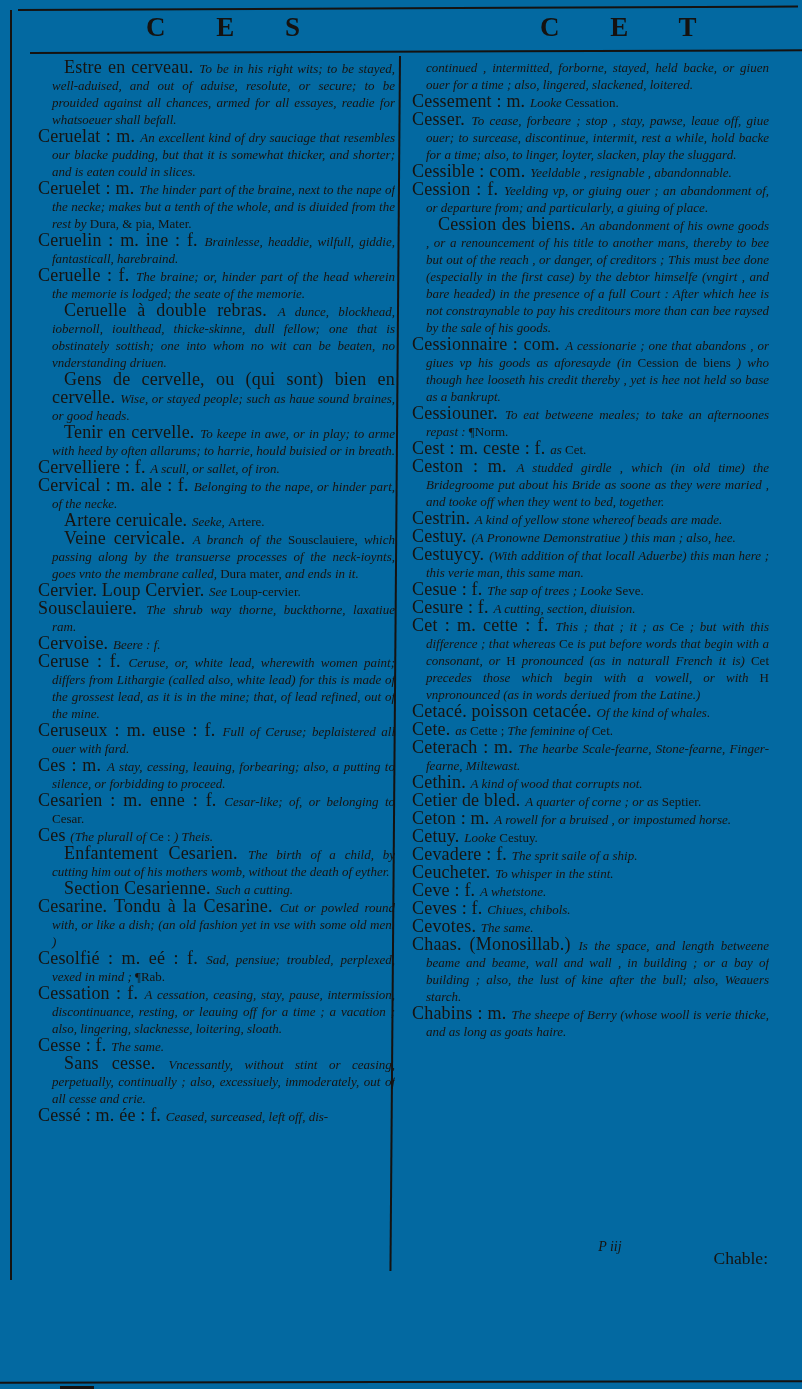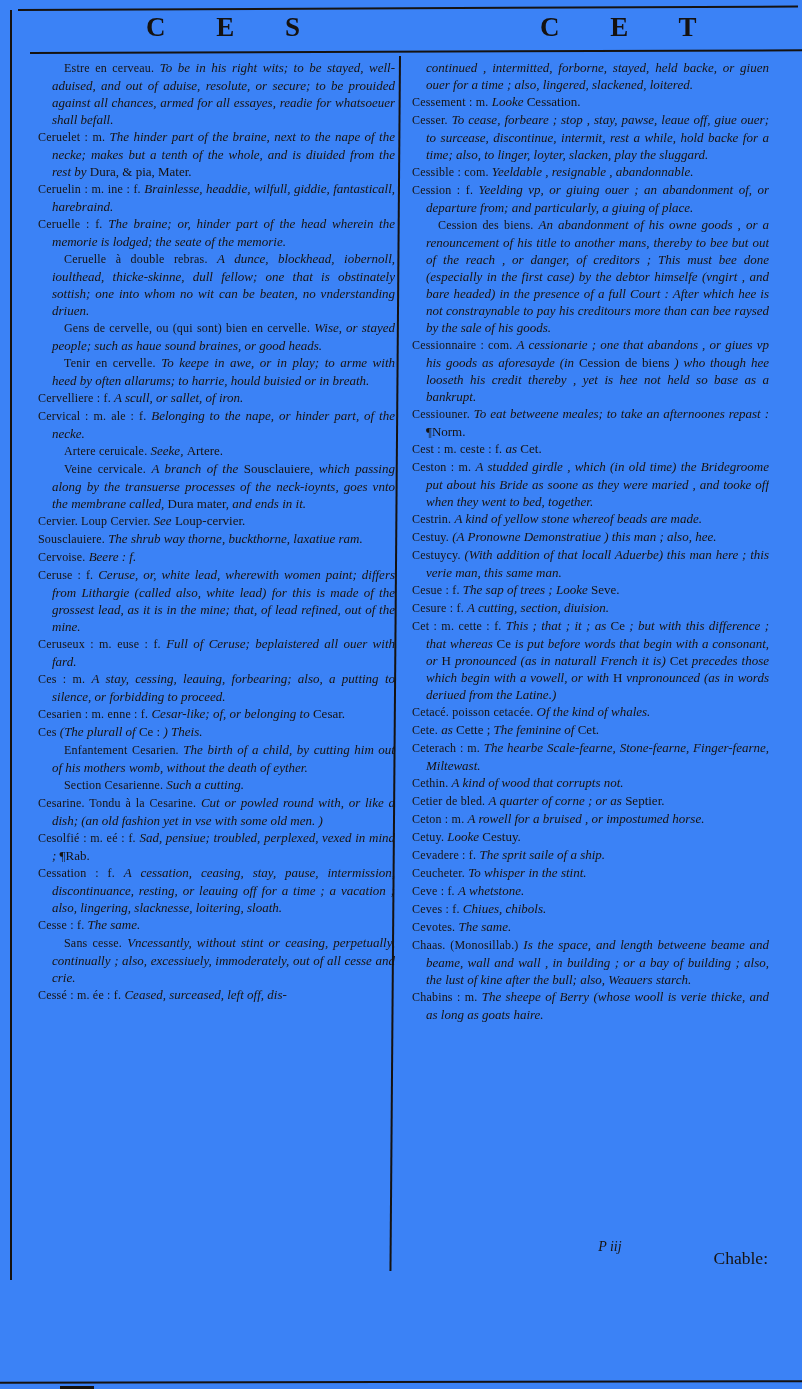--- a/index.html
+++ b/index.html
@@ -1,19 +1,19 @@
 <!DOCTYPE html>
 <html><head>
 <meta charset="utf-8">
 <style>
   html,body{margin:0;padding:0;background:#ffffff;}
   .page{
     position:relative;
     width:802px;height:1389px;
-    background:#3b82f6;
+    background:#0369a1;
     overflow:hidden;
     font-family:"Liberation Serif", serif;
     color:#171310;
   }
   
   .top-rule{position:absolute;left:18px;top:9px;width:780px;height:3px;
     border-top:2px solid #151210;transform:rotate(-0.25deg);transform-origin:left top;}
   .header-rule{position:absolute;left:30px;top:52px;width:772px;height:2px;
     background:#151210;transform:rotate(-0.2deg);transform-origin:left top;}
   .left-border{position:absolute;left:10px;top:10px;width:2px;height:1270px;background:#151210;}
@@ -35,21 +35,21 @@
   .col{
     position:absolute;top:59px;width:357px;height:1214px;overflow:hidden;
     text-align:justify;
     font-size:13px;line-height:17px;
   }
   .col-left{left:38px;}
   .col-right{left:412px;}
   .entry{margin:0;padding-left:14px;text-indent:-14px;}
   .entry.sub{text-indent:12px;}
   .entry.cont{text-indent:0;}
-  .seg-h{font-style:normal;font-size:12px;letter-spacing:0.2px;}
+  .seg-h{font-style:normal;font-size:18px;letter-spacing:0.2px;}
   .seg-i{font-style:italic;}
   .seg-r{font-style:normal;}
 
   
   .footer{position:absolute;left:412px;top:1236px;width:358px;height:24px;}
   .signature{position:absolute;left:52%;top:3px;font-size:14px;font-style:italic;}
   .catchword{position:absolute;right:2px;top:12px;font-size:17.5px;}
 </style>
 </head>
 <body>
@@ -61,20 +61,21 @@
     <div class="htitle left">C E S</div>
     <div class="htitle right">C E T</div>
   </div>
 
   <div class="header-rule"></div>
   <div class="left-border"></div>
   <div class="col-divider"></div>
 
   <div class="col col-left">
       <p class="entry sub"><span class="seg-h">Estre en cerveau. </span><span class="seg-i">To be in his right wits; to be stayed, well-aduised, and out of aduise, resolute, or secure; to be prouided against all chances, armed for all essayes, readie for whatsoeuer shall befall.</span></p>
+      <p class="entry"><span class="seg-h">Ceruelat : m. </span><span class="seg-i">An excellent kind of dry sauciage that resembles our blacke pudding, but that it is somewhat thicker, and shorter; and is eaten could in slices.</span></p>
       <p class="entry"><span class="seg-h">Ceruelet : m. </span><span class="seg-i">The hinder part of the braine, next to the nape of the necke; makes but a tenth of the whole, and is diuided from the rest by </span><span class="seg-r">Dura, &amp; pia, Mater.</span></p>
       <p class="entry"><span class="seg-h">Ceruelin : m. ine : f. </span><span class="seg-i">Brainlesse, headdie, wilfull, giddie, fantasticall, harebraind.</span></p>
       <p class="entry"><span class="seg-h">Ceruelle : f. </span><span class="seg-i">The braine; or, hinder part of the head wherein the memorie is lodged; the seate of the memorie.</span></p>
       <p class="entry sub"><span class="seg-h">Ceruelle à double rebras. </span><span class="seg-i">A dunce, blockhead, iobernoll, ioulthead, thicke-skinne, dull fellow; one that is obstinately sottish; one into whom no wit can be beaten, no vnderstanding driuen.</span></p>
       <p class="entry sub"><span class="seg-h">Gens de cervelle, ou (qui sont) bien en cervelle. </span><span class="seg-i">Wise, or stayed people; such as haue sound braines, or good heads.</span></p>
       <p class="entry sub"><span class="seg-h">Tenir en cervelle. </span><span class="seg-i">To keepe in awe, or in play; to arme with heed by often allarums; to harrie, hould buisied or in breath.</span></p>
       <p class="entry"><span class="seg-h">Cervelliere : f. </span><span class="seg-i">A scull, or sallet, of iron.</span></p>
       <p class="entry"><span class="seg-h">Cervical : m. ale : f. </span><span class="seg-i">Belonging to the nape, or hinder part, of the necke.</span></p>
       <p class="entry sub"><span class="seg-h">Artere ceruicale. </span><span class="seg-i">Seeke, </span><span class="seg-r">Artere.</span></p>
       <p class="entry sub"><span class="seg-h">Veine cervicale. </span><span class="seg-i">A branch of the </span><span class="seg-r">Sousclauiere, </span><span class="seg-i">which passing along by the transuerse processes of the neck-ioynts, goes vnto the membrane called, </span><span class="seg-r">Dura mater, </span><span class="seg-i">and ends in it.</span></p>

